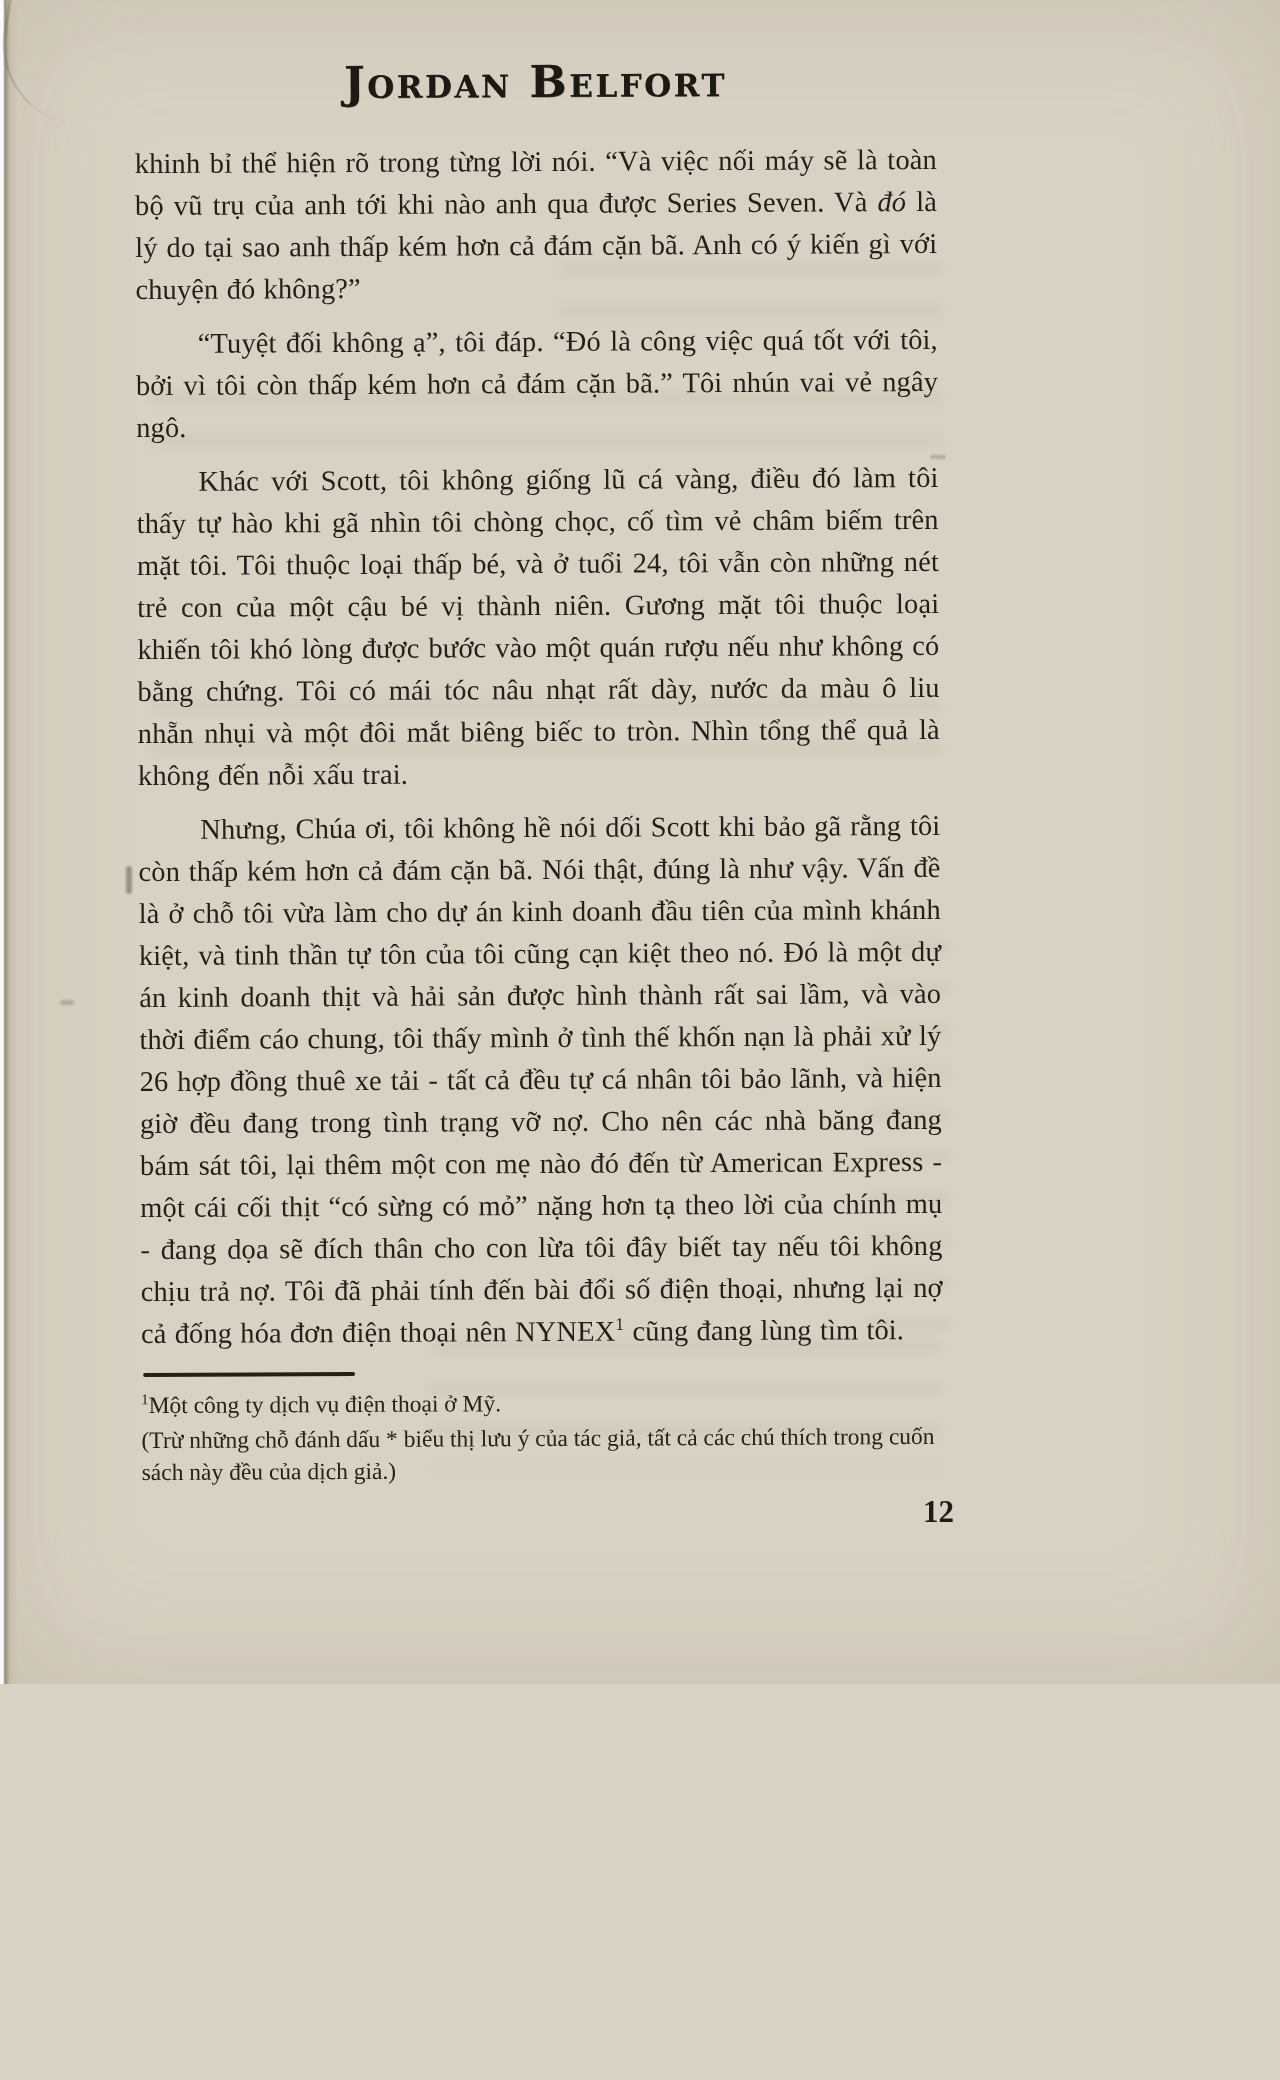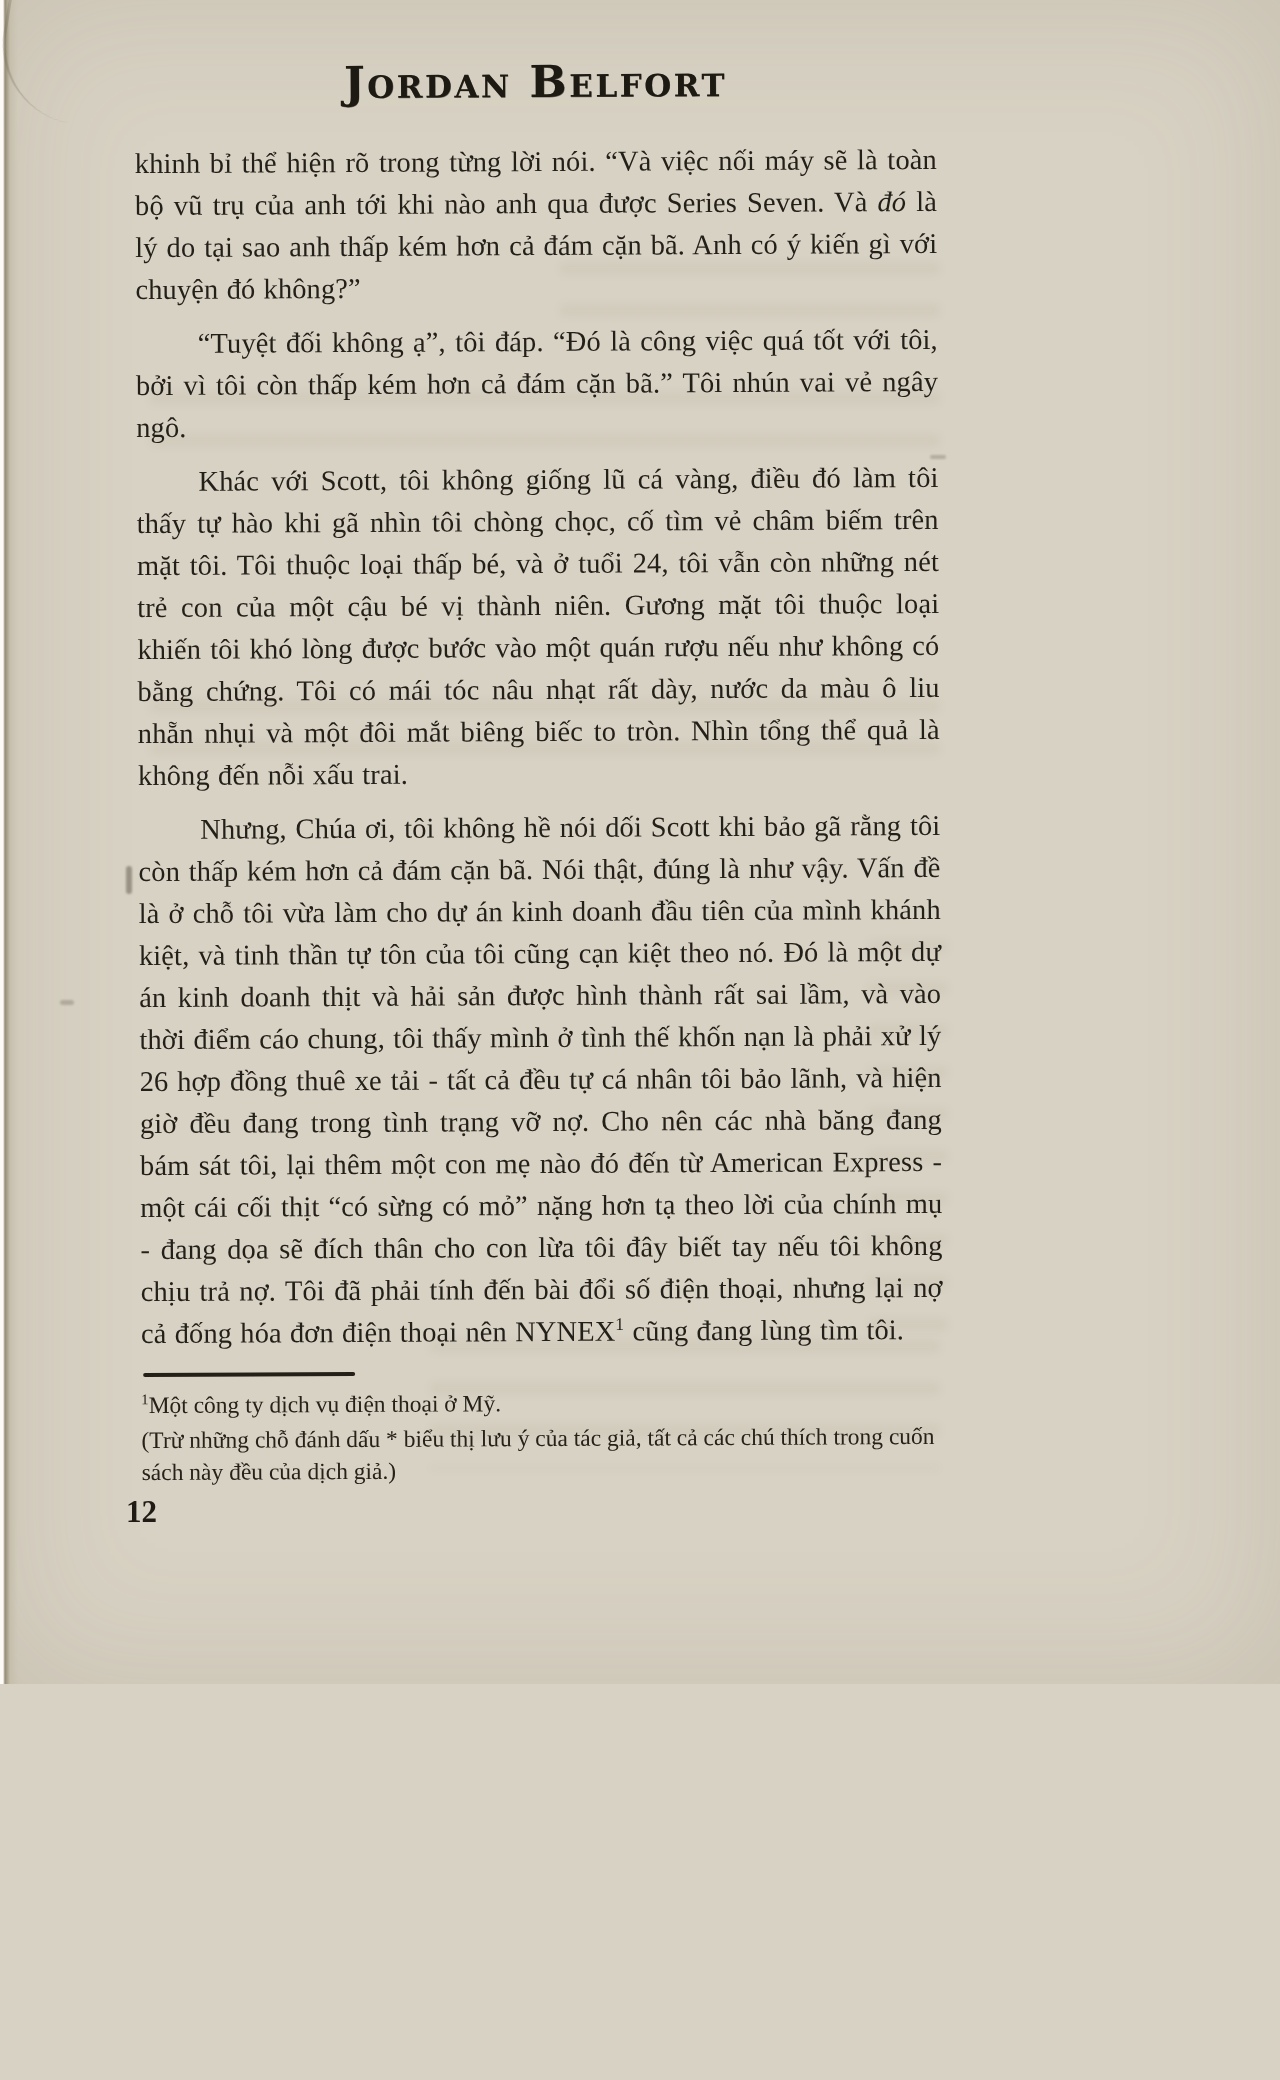--- a/index.html
+++ b/index.html
@@ -86,22 +86,22 @@
   }
   .footnote-par {
     margin: 0 0 2px 0;
     font-size: 23.5px;
     line-height: 32.5px;
     text-align: left;
     color: #262119;
   }
   .page-number {
     position: absolute;
-    top: 1494px; left: 126px; width: 802px;
-    text-align: left;
+    top: 1494px; left: 152px; width: 802px;
+    text-align: right;
     font-size: 31px;
     font-weight: 700;
     color: #201b15;
   }
 </style>
 </head>
 <body>
 
 <div class="page">
 

